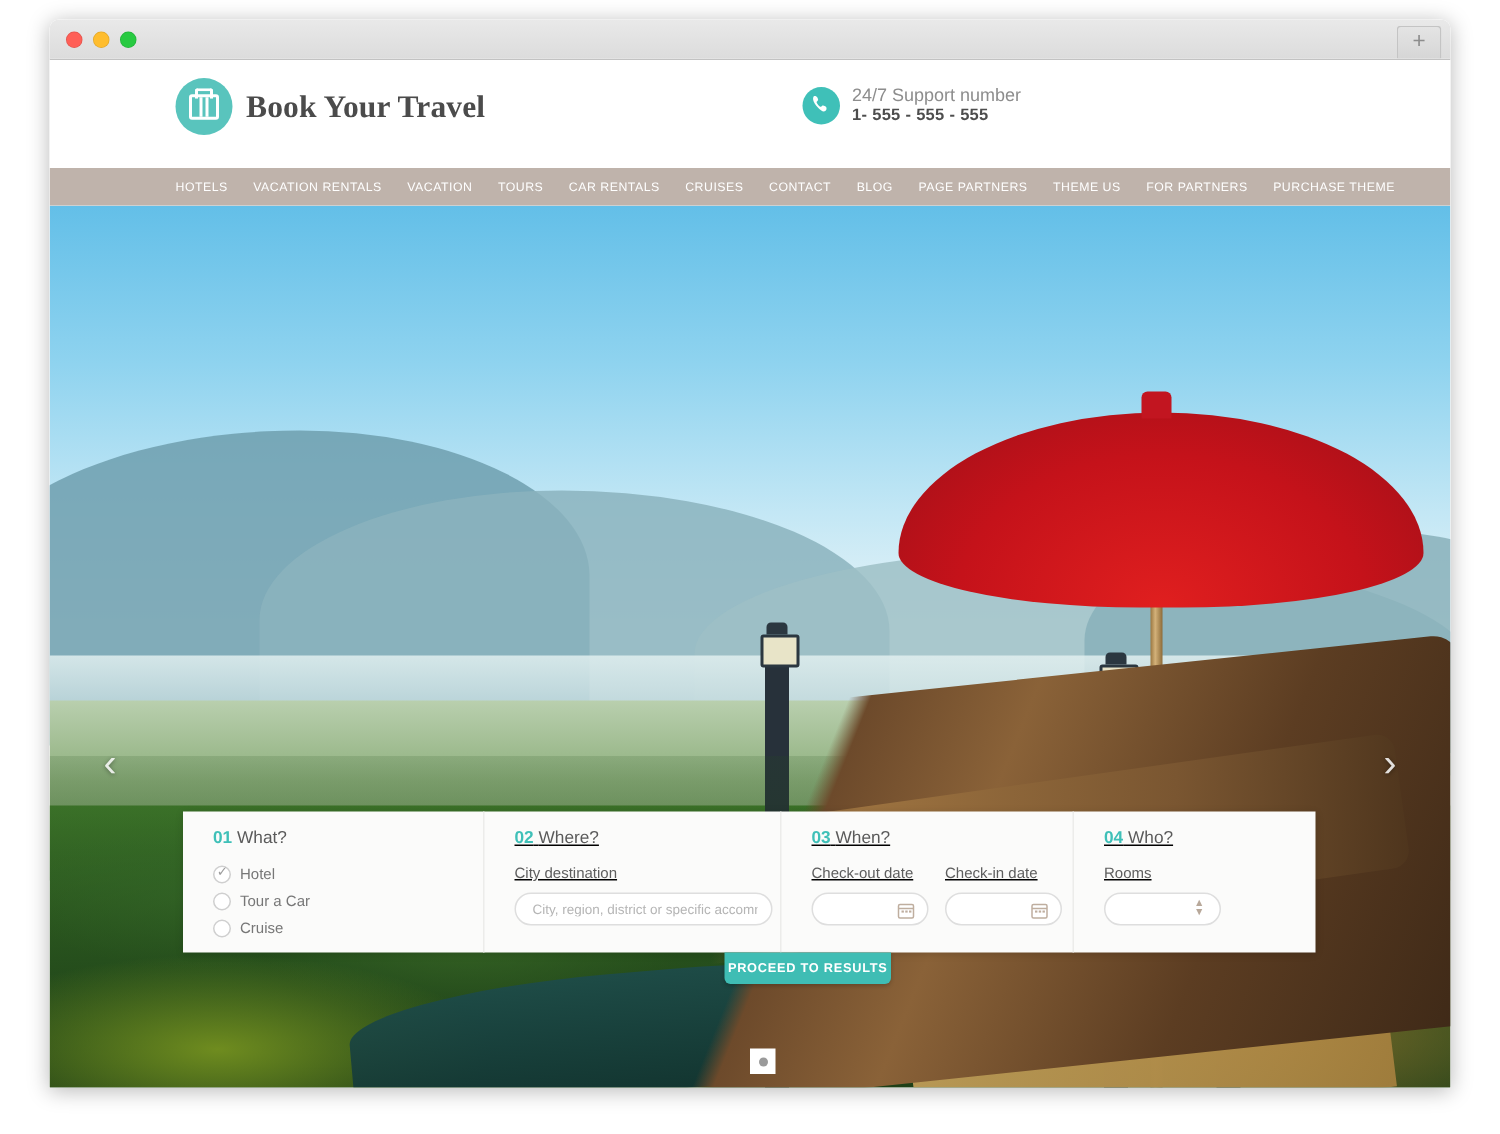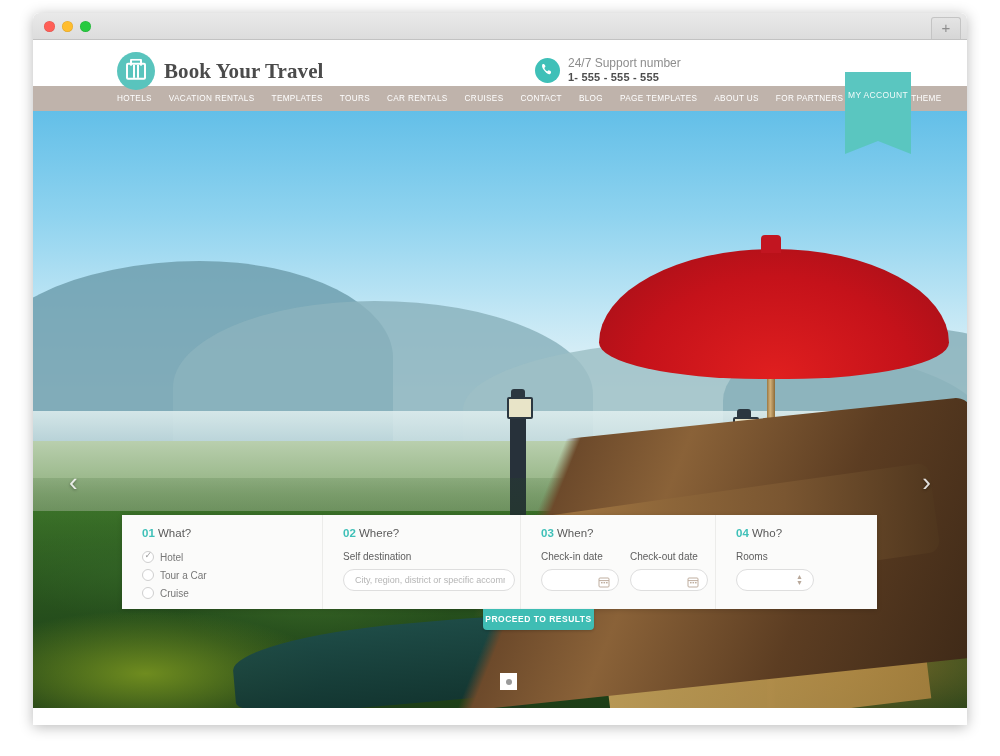--- a/index.html
+++ b/index.html
@@ -41,21 +41,21 @@
     border-bottom: none;
     border-radius: 3px 3px 0 0;
     color: #8d8d8d;
     font-size: 15px; line-height: 20px; text-align: center;
   }
 
   
   .page { position: relative; width: 934px; height: 685px; background: #fff; overflow: hidden; }
 
   
-  .header { position: relative; height: 46px; background: #fff; z-index: 30; padding-left: 16px; }
+  .header { position: relative; height: 72px; background: #fff; z-index: 30; padding-left: 16px; }
 
   .logo-wrap { position: absolute; left: 84px; top: 12px; display: flex; align-items: center; gap: 9px; }
   .logo-circle {
     width: 38px; height: 38px; border-radius: 50%;
     background: #59c4bd; position: relative;
   }
   .suitcase {
     position: absolute; left: 50%; top: 50%;
     transform: translate(-50%,-48%);
     width: 20px; height: 17px;
@@ -252,21 +252,21 @@
   
   .booking {
     position: absolute; left: 89px; top: 404px;
     width: 755px; height: 94px;
     background: #fbfbfa;
     box-shadow: 0 1px 5px rgba(0,0,0,.16);
     z-index: 28;
     display: flex;
   }
   .bk-col { position: relative; padding: 12px 0 0 20px; }
-  .bk-col + .bk-col { border-left: 1px solid #ececea; }
+  .bk-col + .bk-col { border-left: 1px solid #ececea; text-decoration: underline; }
   .col-what  { width: 200px; }
   .col-where { width: 198px; }
   .col-when  { width: 195px; }
   .col-who   { width: 162px; }
 
   .bk-title { font-size: 11.5px; color: #5a5a5a; margin-bottom: 12px; }
   .bk-title b { color: #3fc0b8; font-weight: bold; }
 
   .radio-grid { display: flex; flex-wrap: wrap; }
   .radio-col { width: 84px; }
@@ -354,34 +354,33 @@
               <path d="M2 1c1 0 1.6.3 2 1.2.4.9.6 1.3.2 1.8l-.7.8c-.2.3-.1.7.5 1.6.6.9 1.3 1.5 1.7 1.7.4.2.7.1.9-.1l.7-.6c.4-.3.9-.1 1.8.4.9.5 1 1.1.9 1.9-.1.8-.9 1.6-1.9 1.6C6.4 11.3 1.5 6.6 1.1 3.5.9 2.2 1.3 1 2 1z" fill="#fff"></path>
             </svg>
         </div>
         <div class="support-texts">
           <div class="support-label">24/7 Support number</div>
           <div class="support-num">1- 555 - 555 - 555</div>
         </div>
       </div>
 
 
-      <div class="myaccount">MY ACCOUNT</div>
     </div>
 
     <div class="nav">
       <a href="#">HOTELS</a>
       <a href="#">VACATION RENTALS</a>
-      <a href="#">TEMPLATES</a>
+      <a href="#">VACATION</a>
       <a href="#">TOURS</a>
       <a href="#">CAR RENTALS</a>
       <a href="#">CRUISES</a>
       <a href="#">CONTACT</a>
       <a href="#">BLOG</a>
-      <a href="#">PAGE TEMPLATES</a>
-      <a href="#">ABOUT US</a>
+      <a href="#">PAGE PARTNERS</a>
+      <a href="#">THEME US</a>
       <a href="#">FOR PARTNERS</a>
       <a href="#">PURCHASE THEME</a>
     </div>
 
     <div class="hero">
       <div class="hero-photo">
         <div class="sky"></div>
         <div class="mountain m1"></div>
         <div class="mountain m2"></div>
         <div class="mountain m3"></div>
@@ -443,62 +442,62 @@
               </div>
             </div>
           </div>
         </div>
 
         <div class="bk-col col-where">
           <div class="bk-title">
             <b>02</b>
             <span>Where?</span>
           </div>
-          <div class="field-label">Self destination</div>
+          <div class="field-label">City destination</div>
           <div class="pill w-dest">
             <input type="text" placeholder="City, region, district or specific accommoc" style="">
           </div>
         </div>
 
         <div class="bk-col col-when">
           <div class="bk-title">
             <b>03</b>
             <span>When?</span>
           </div>
           <div class="dates-row">
+            <div class="date-group">
+              <div class="field-label">Check-out date</div>
+              <div class="pill w-date">
+                <input type="text" style="">
+                <span class="cal-icon">
+                  <svg width="12" height="12" viewBox="0 0 12 12">
+                      <rect x="1" y="2" width="10" height="9" rx="1" fill="none" stroke="#bfae9f" stroke-width="1"></rect>
+                      <line x1="1" y1="4.6" x2="11" y2="4.6" stroke="#bfae9f" stroke-width="1"></line>
+                      <rect x="3" y="6" width="1.6" height="1.4" fill="#bfae9f"></rect>
+                      <rect x="5.5" y="6" width="1.6" height="1.4" fill="#bfae9f"></rect>
+                      <rect x="8" y="6" width="1.6" height="1.4" fill="#bfae9f"></rect>
+                    </svg>
+                </span>
+              </div>
+            </div>
             <div class="date-group">
               <div class="field-label">Check-in date</div>
               <div class="pill w-date">
                 <input type="text" style="">
                 <span class="cal-icon">
                   <svg width="12" height="12" viewBox="0 0 12 12">
                       <rect x="1" y="2" width="10" height="9" rx="1" fill="none" stroke="#bfae9f" stroke-width="1"></rect>
                       <line x1="1" y1="4.6" x2="11" y2="4.6" stroke="#bfae9f" stroke-width="1"></line>
                       <rect x="3" y="6" width="1.6" height="1.4" fill="#bfae9f"></rect>
                       <rect x="5.5" y="6" width="1.6" height="1.4" fill="#bfae9f"></rect>
                       <rect x="8" y="6" width="1.6" height="1.4" fill="#bfae9f"></rect>
                     </svg>
                 </span>
               </div>
             </div>
-            <div class="date-group">
-              <div class="field-label">Check-out date</div>
-              <div class="pill w-date">
-                <input type="text" style="">
-                <span class="cal-icon">
-                  <svg width="12" height="12" viewBox="0 0 12 12">
-                      <rect x="1" y="2" width="10" height="9" rx="1" fill="none" stroke="#bfae9f" stroke-width="1"></rect>
-                      <line x1="1" y1="4.6" x2="11" y2="4.6" stroke="#bfae9f" stroke-width="1"></line>
-                      <rect x="3" y="6" width="1.6" height="1.4" fill="#bfae9f"></rect>
-                      <rect x="5.5" y="6" width="1.6" height="1.4" fill="#bfae9f"></rect>
-                      <rect x="8" y="6" width="1.6" height="1.4" fill="#bfae9f"></rect>
-                    </svg>
-                </span>
-              </div>
-            </div>
           </div>
         </div>
 
         <div class="bk-col col-who">
           <div class="bk-title">
             <b>04</b>
             <span>Who?</span>
           </div>
           <div class="field-label">Rooms</div>
           <div class="pill w-rooms">

